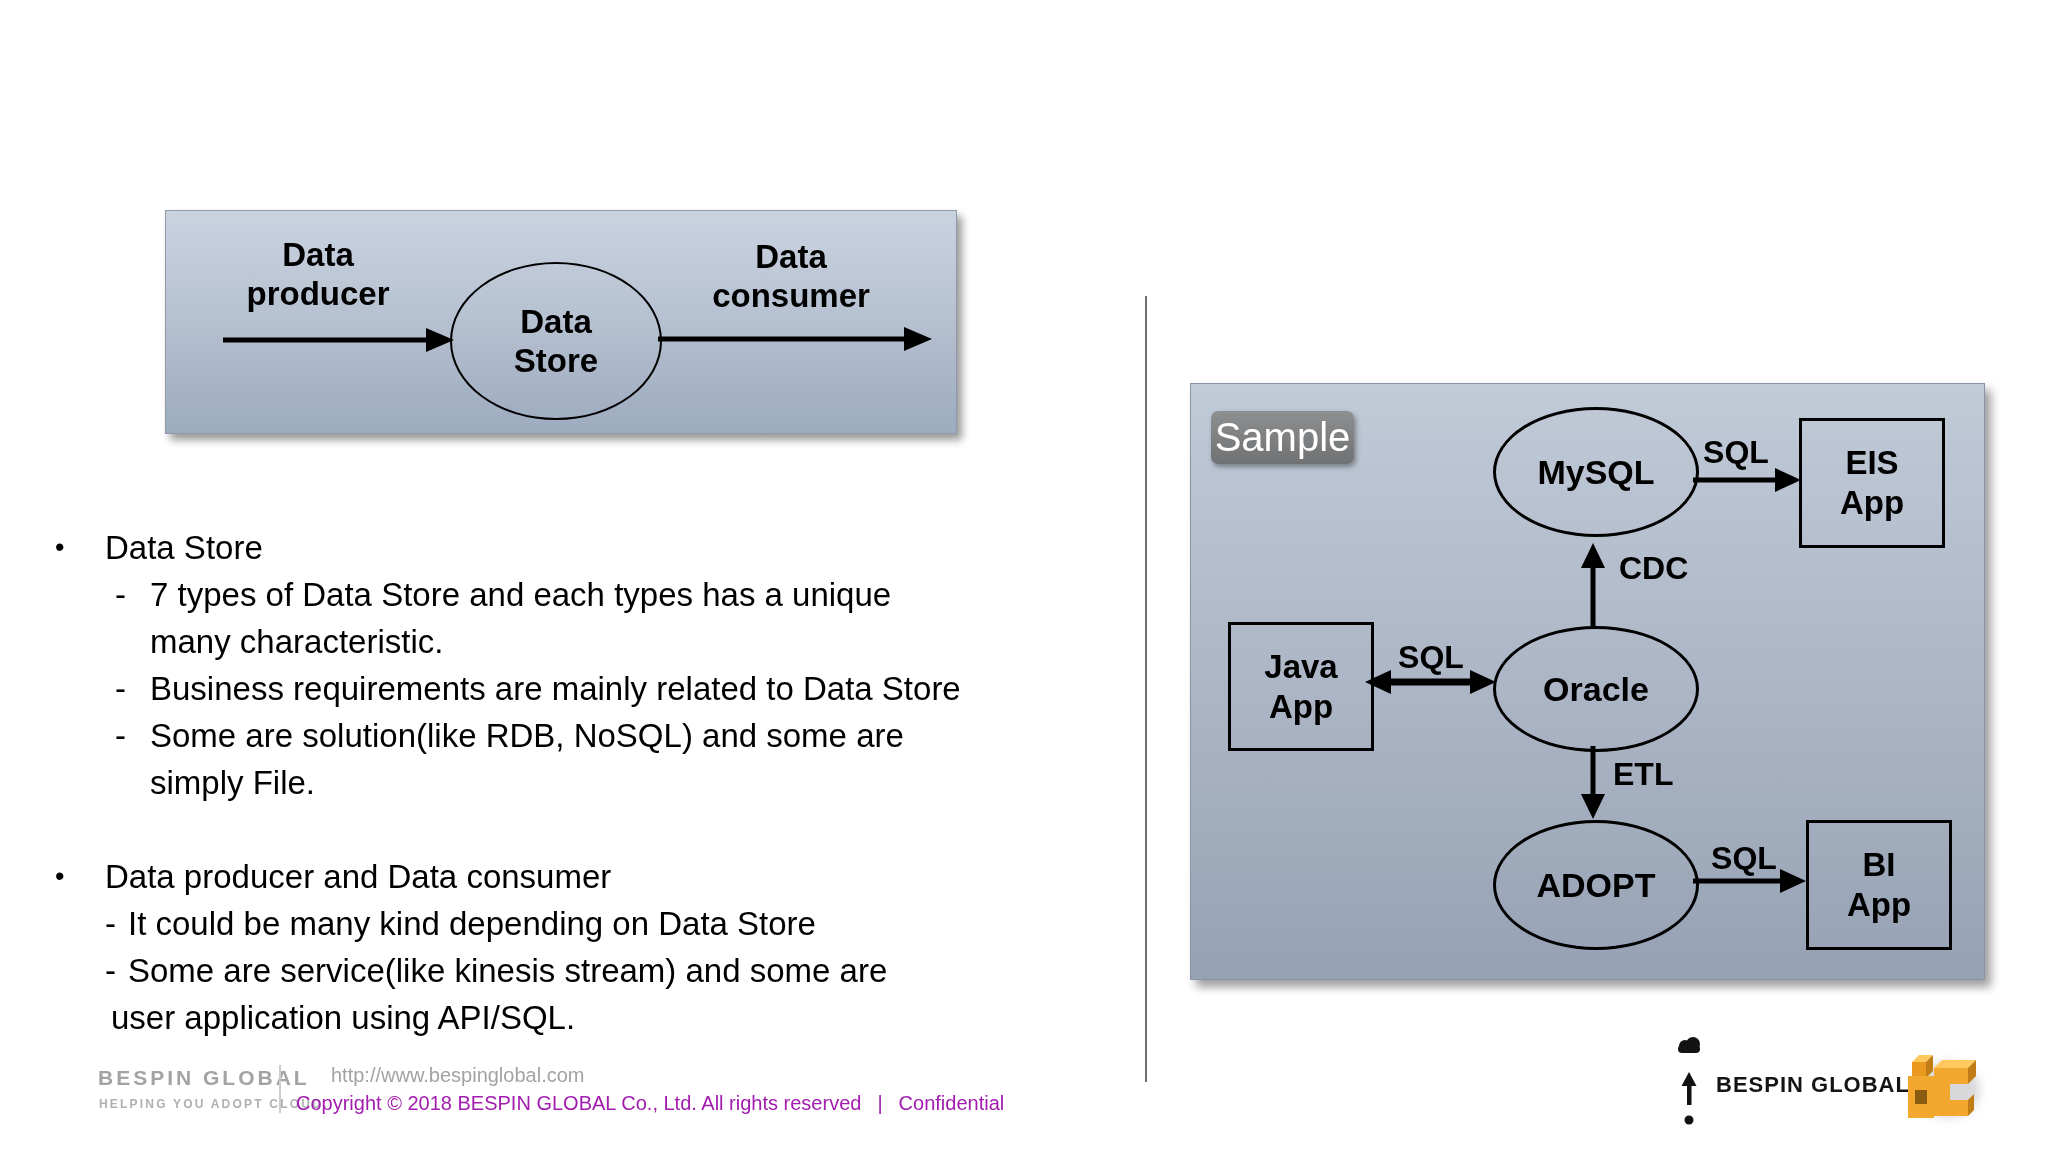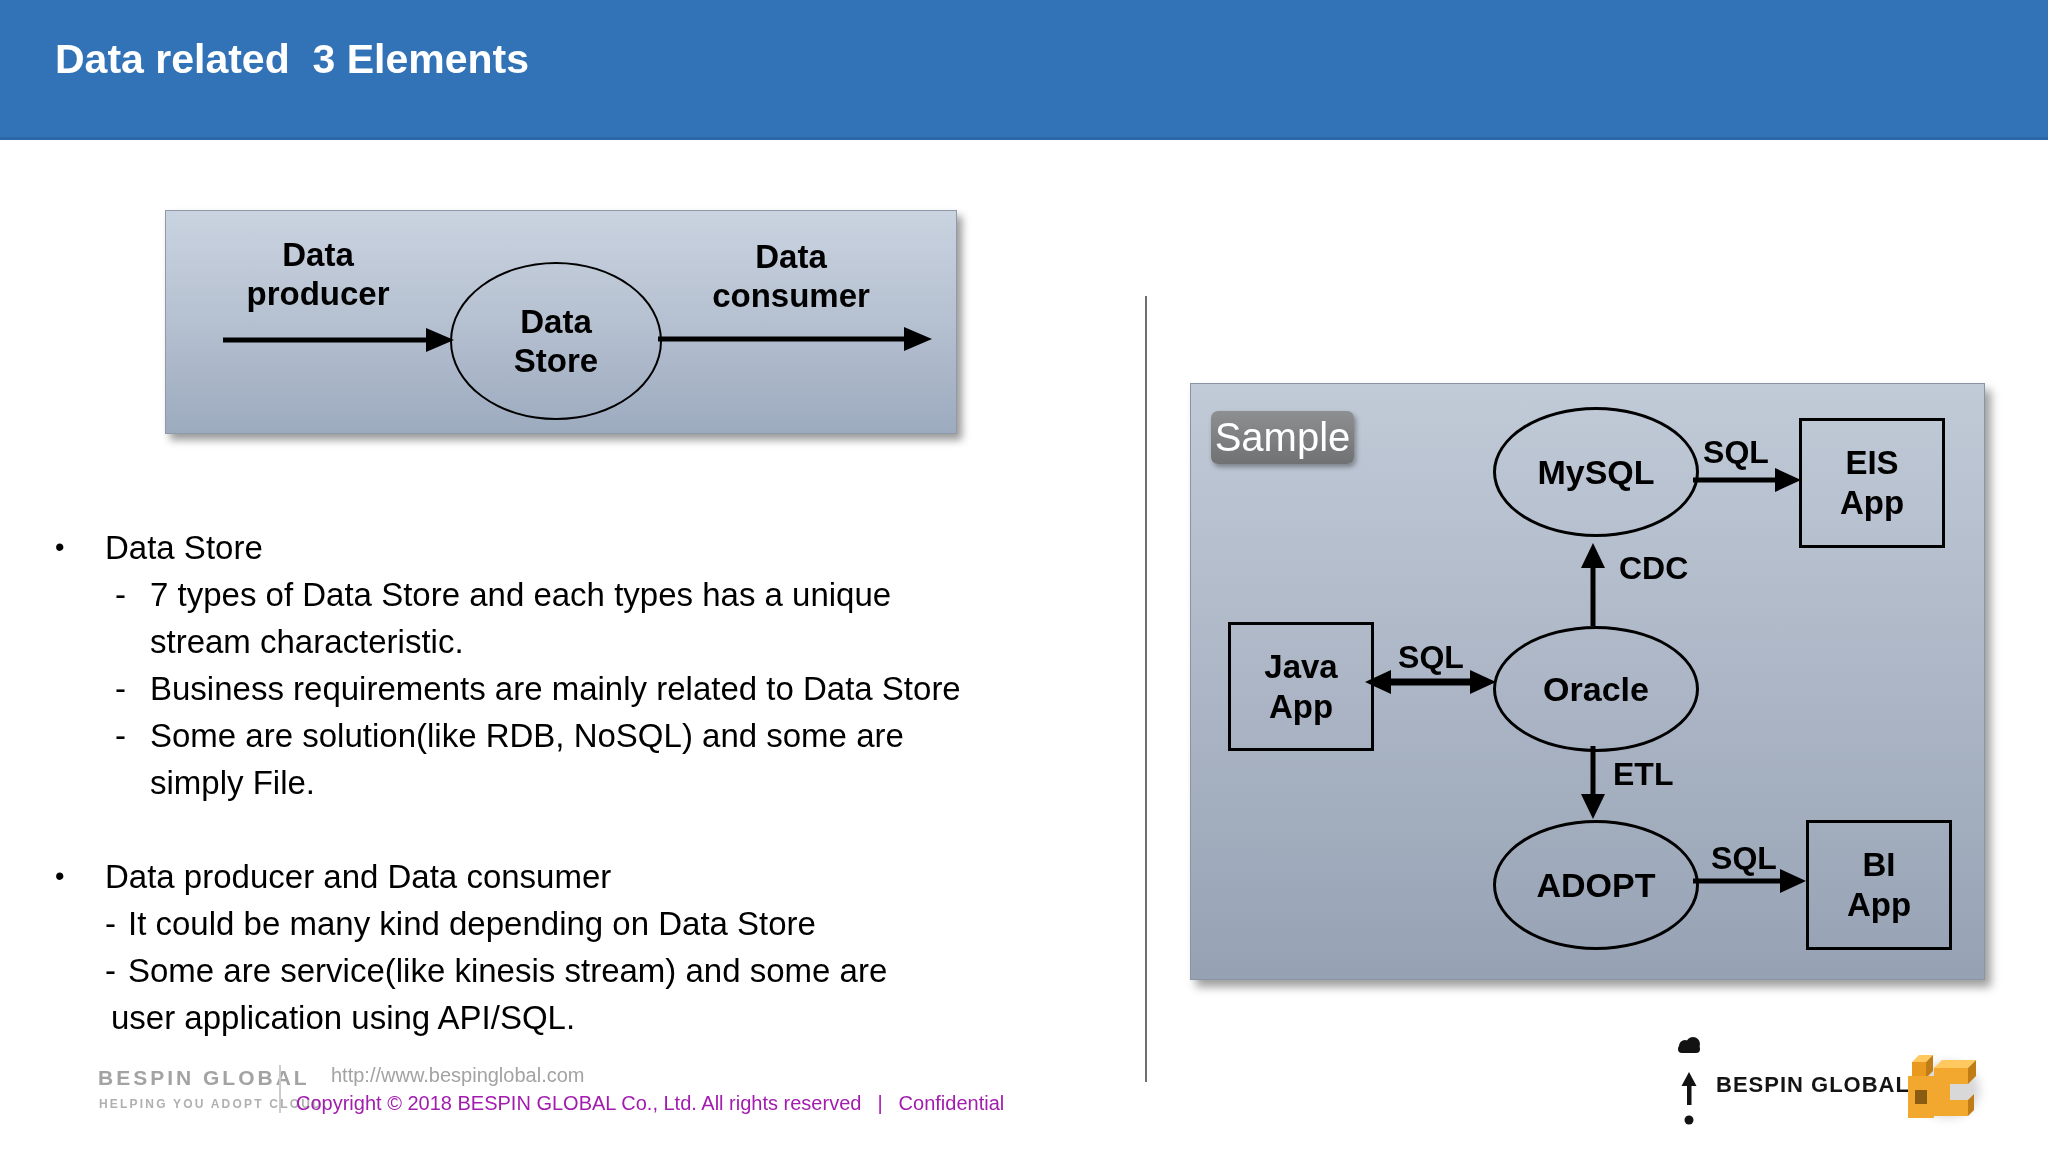--- a/index.html
+++ b/index.html
@@ -83,23 +83,20 @@
   .fr-icons{position:absolute;left:1674px;top:1034px;}
   .fr-brand{position:absolute;left:1716px;top:1072px;font-size:22px;font-weight:bold;
       letter-spacing:1px;color:#141414;}
   .fr-logo{position:absolute;left:1892px;top:1038px;}
 </style>
 </head>
 <body>
 
 <div class="slide">
 
-  <header class="hdr">
-    <h1>Data related  3 Elements</h1>
-  </header>
 
   <section class="flow-panel">
     <svg class="flow-svg" width="790" height="222" viewBox="0 0 790 222">
       <g fill="#000" stroke="#000">
         <line x1="57" y1="129" x2="262" y2="129" stroke-width="5"></line>
         <polygon points="260,117 288,129 260,141" stroke="none"></polygon>
         <line x1="492" y1="128" x2="740" y2="128" stroke-width="5"></line>
         <polygon points="738,116 766,128 738,140" stroke="none"></polygon>
       </g>
     </svg>
@@ -113,21 +110,21 @@
   <section class="bullets">
     <div class="brow">
       <span class="bdot">•</span>
       <span>Data Store</span>
     </div>
     <div class="brow g1">
       <span class="dash">-</span>
       <span>7 types of Data Store and each types has a unique</span>
     </div>
     <div class="brow">
-      <span class="g1c">stream characteristic.</span>
+      <span class="g1c">many characteristic.</span>
     </div>
     <div class="brow g1">
       <span class="dash">-</span>
       <span>Business requirements are mainly related to Data Store</span>
     </div>
     <div class="brow g1">
       <span class="dash">-</span>
       <span>Some are solution(like RDB, NoSQL) and some are</span>
     </div>
     <div class="brow">

